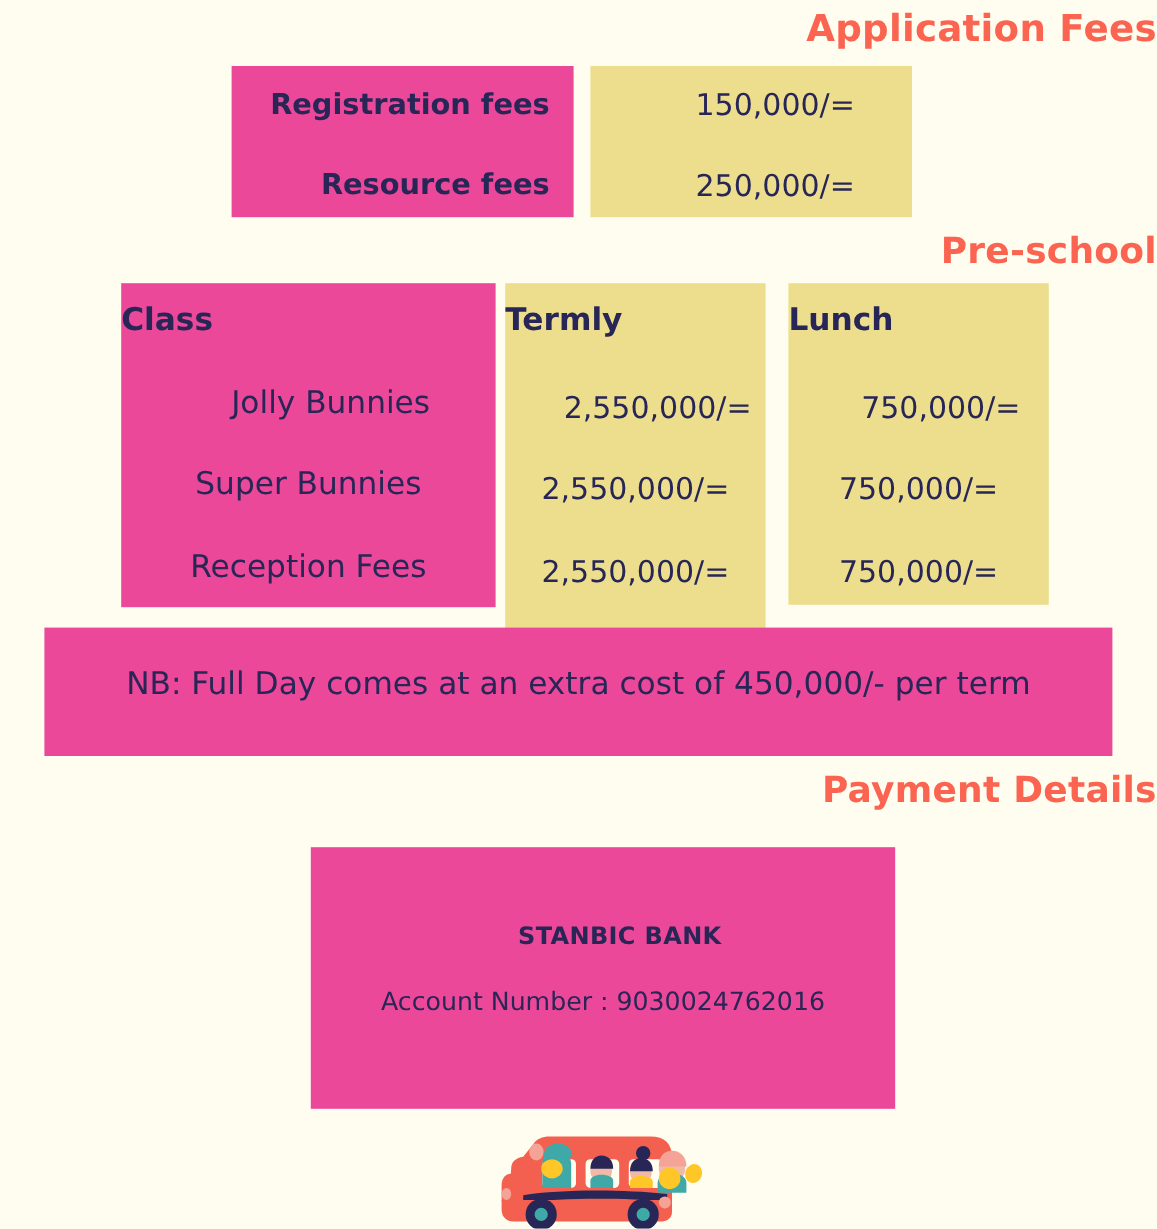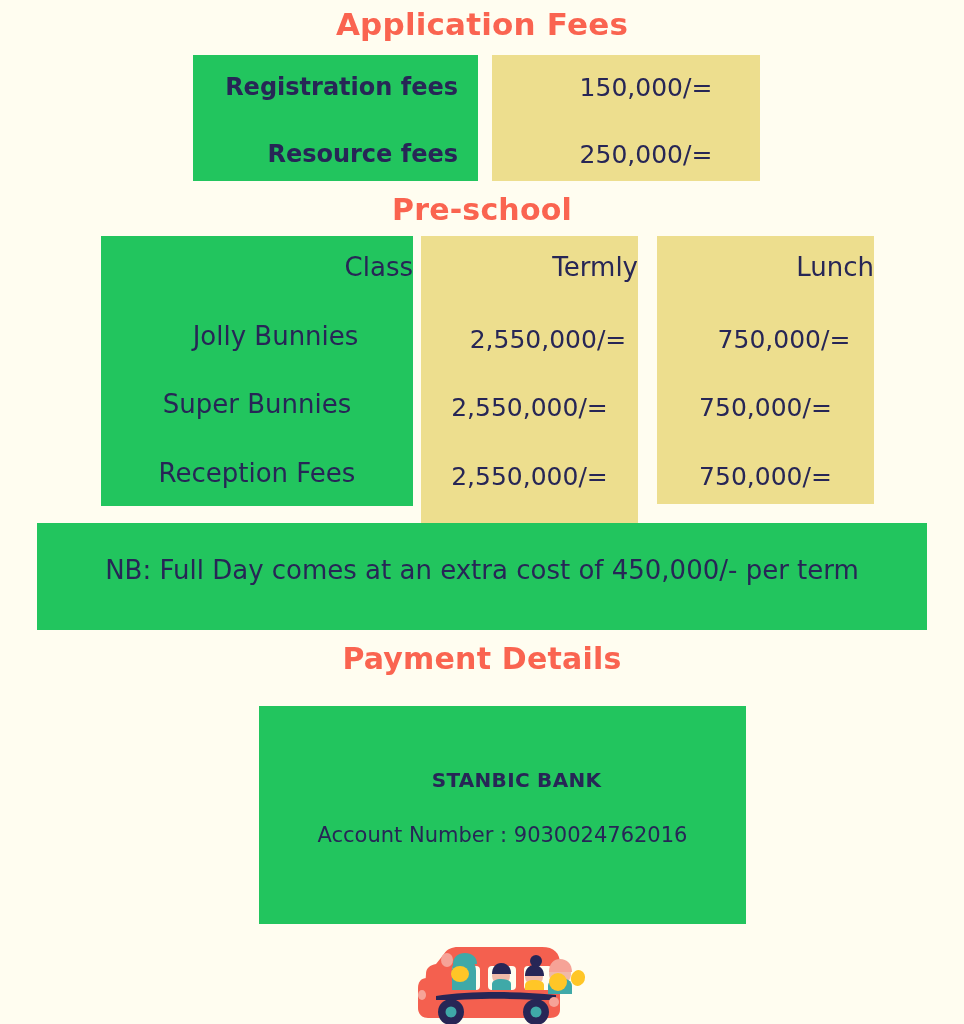--- a/index.html
+++ b/index.html
@@ -18,36 +18,36 @@
   .page {
     position: relative;
     width: 964px;
     height: 1024px;
   }
 
   
   .section-title {
     position: absolute;
     width: 100%;
-    text-align: center;
+    text-align: right;
     color: #FA6450;
     font-weight: bold;
     letter-spacing: 0.2px;
     font-family: "DejaVu Sans", "Liberation Sans", sans-serif;
   }
   #title-application-fees { top: 6px;  font-size: 31px; }
   #title-preschool        { top: 192px; font-size: 30px; }
   #title-payment-details  { top: 641px; font-size: 30px; }
 
   
   .box {
     position: absolute;
     box-sizing: border-box;
   }
-  .teal   { background: #22c55e; }
+  .teal   { background: #ec4899; }
   .yellow { background: #EDDE8E; }
 
   
   #app-fees-labels {
     left: 193px; top: 55px; width: 285px; height: 126px;
   }
   #app-fees-values {
     left: 492px; top: 55px; width: 268px; height: 126px;
   }
   .app-label {
@@ -72,25 +72,25 @@
   .app-value.r0 { top: 18px; }
   .app-value.r1 { top: 85px; }
 
   
   #col-class  { left: 101px; top: 236px; width: 312px; height: 270px; }
   #col-termly { left: 421px; top: 236px; width: 217px; height: 300px; }
   #col-lunch  { left: 657px; top: 236px; width: 217px; height: 268px; }
 
   .col-header {
     position: absolute;
-    left: 13px; right: 0;
+    left: 0; right: 0;
     top: 16px;
-    text-align: right;
+    text-align: left;
     font-size: 26px;
-    font-weight: normal;
+    font-weight: bold;
     color: #272656;
   }
   .col-cell {
     position: absolute;
     left: 0; right: 0;
     text-align: center;
     font-size: 25px;
     color: #272656;
     white-space: nowrap;
   }

